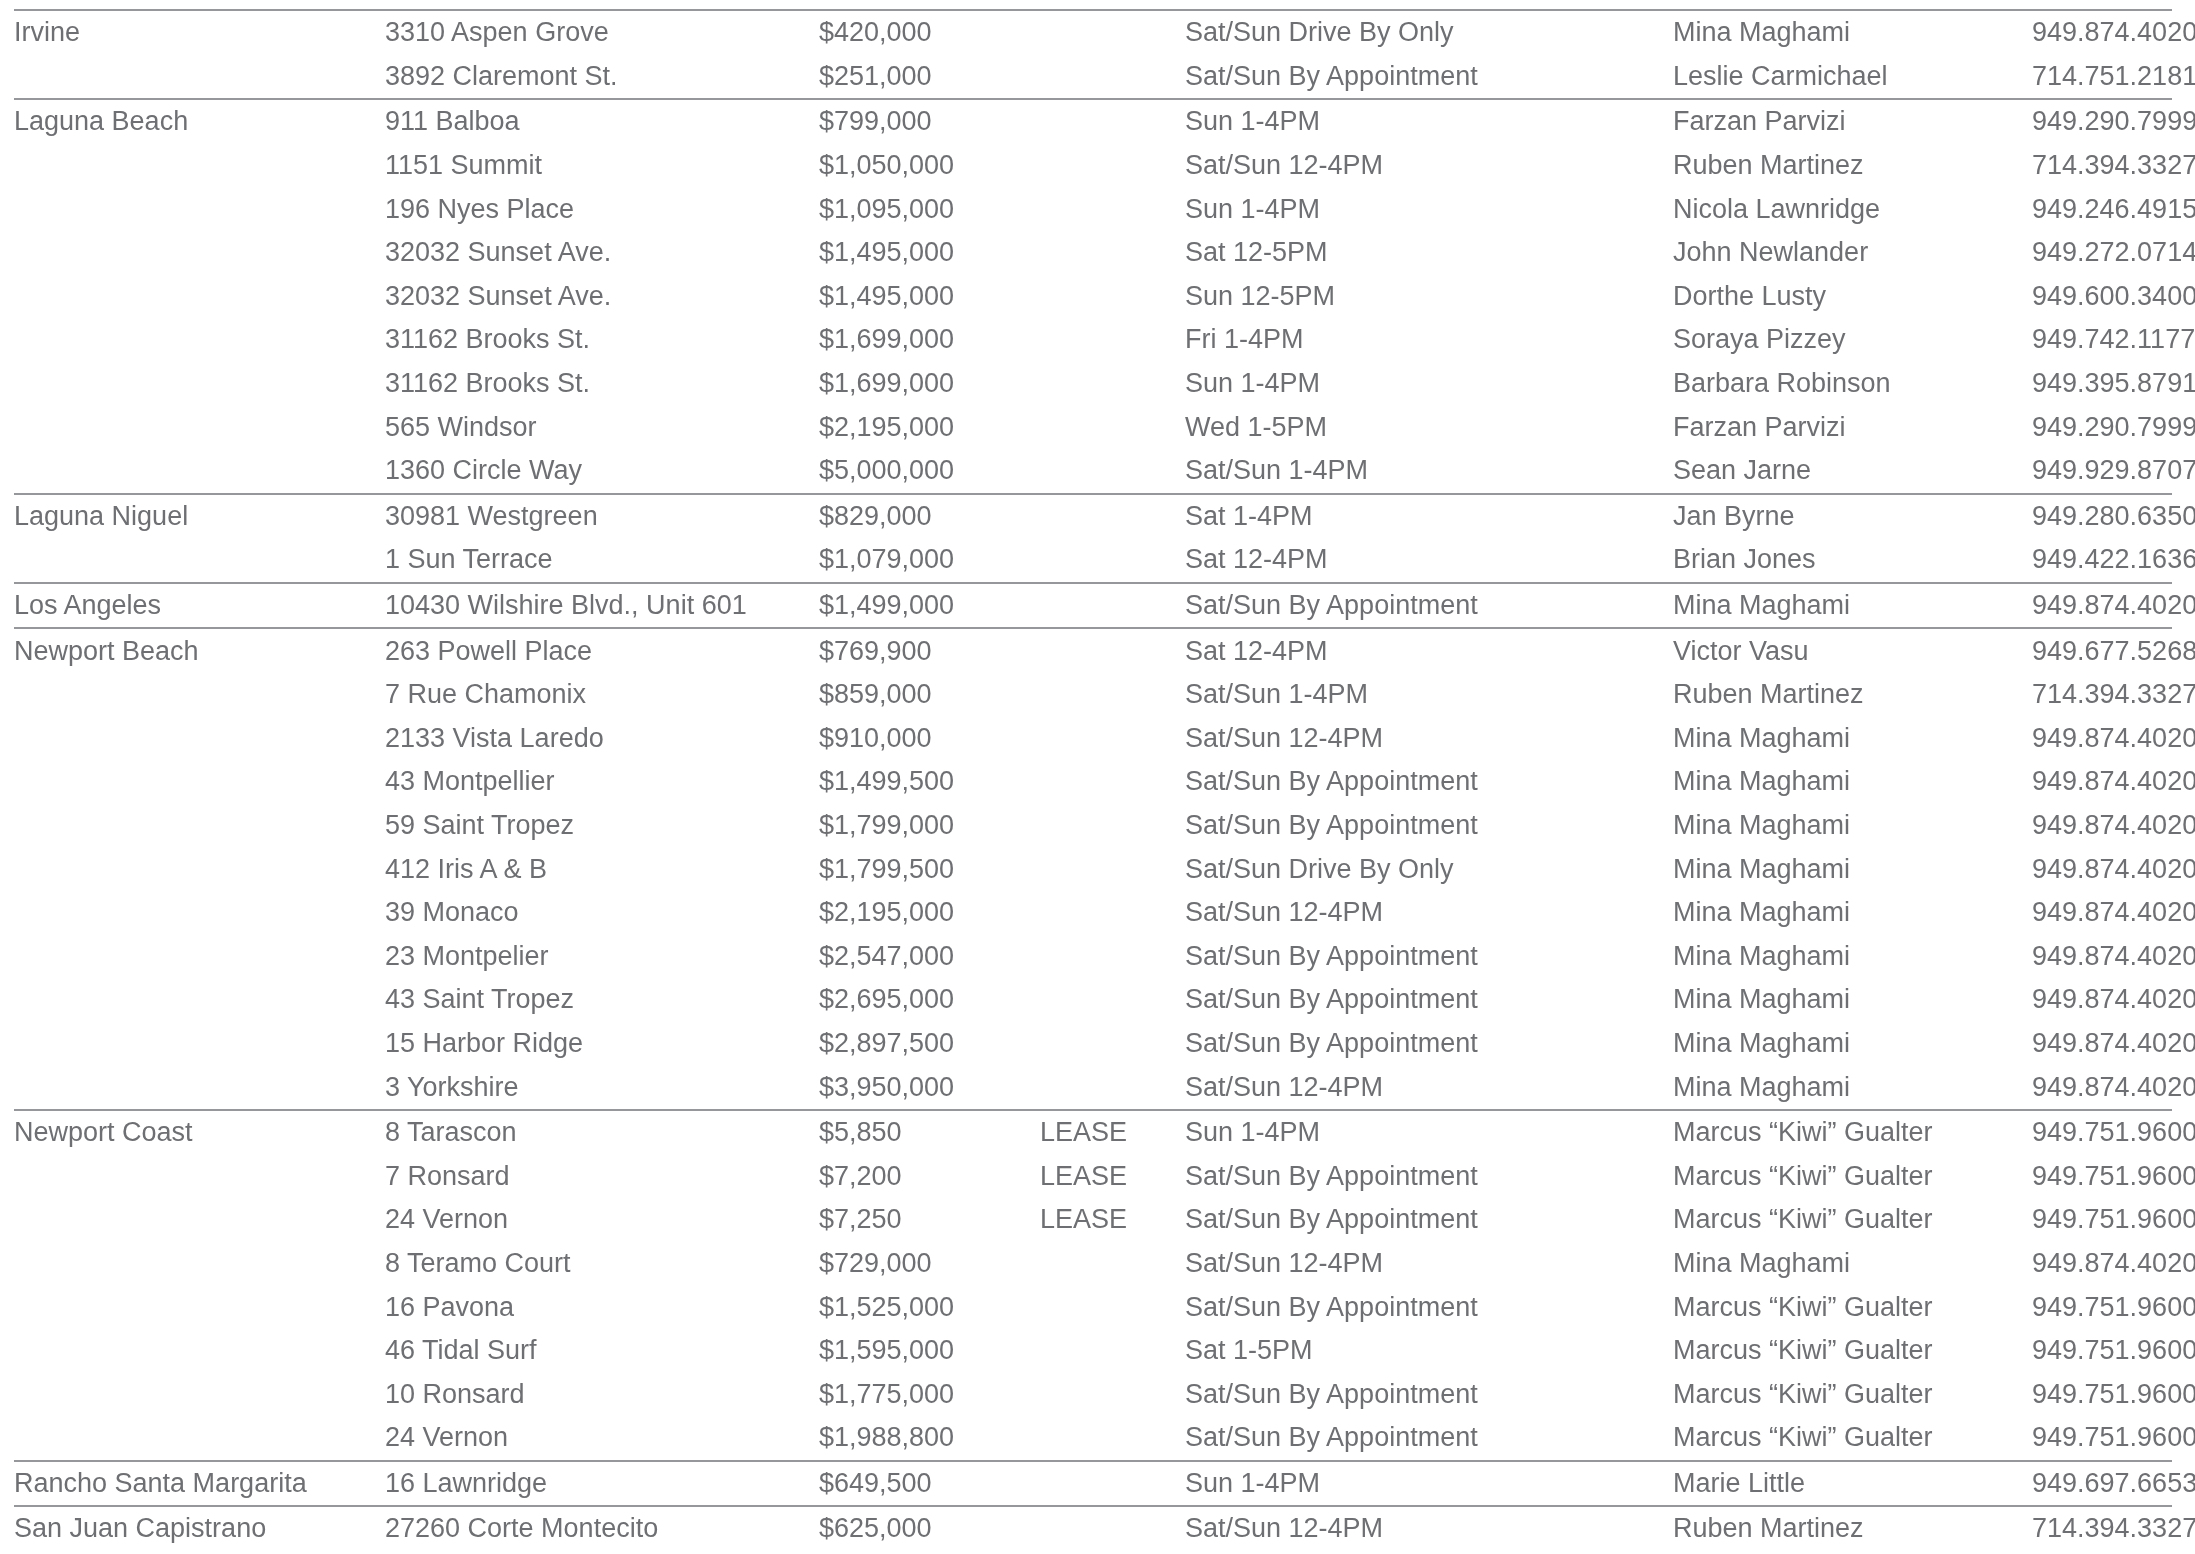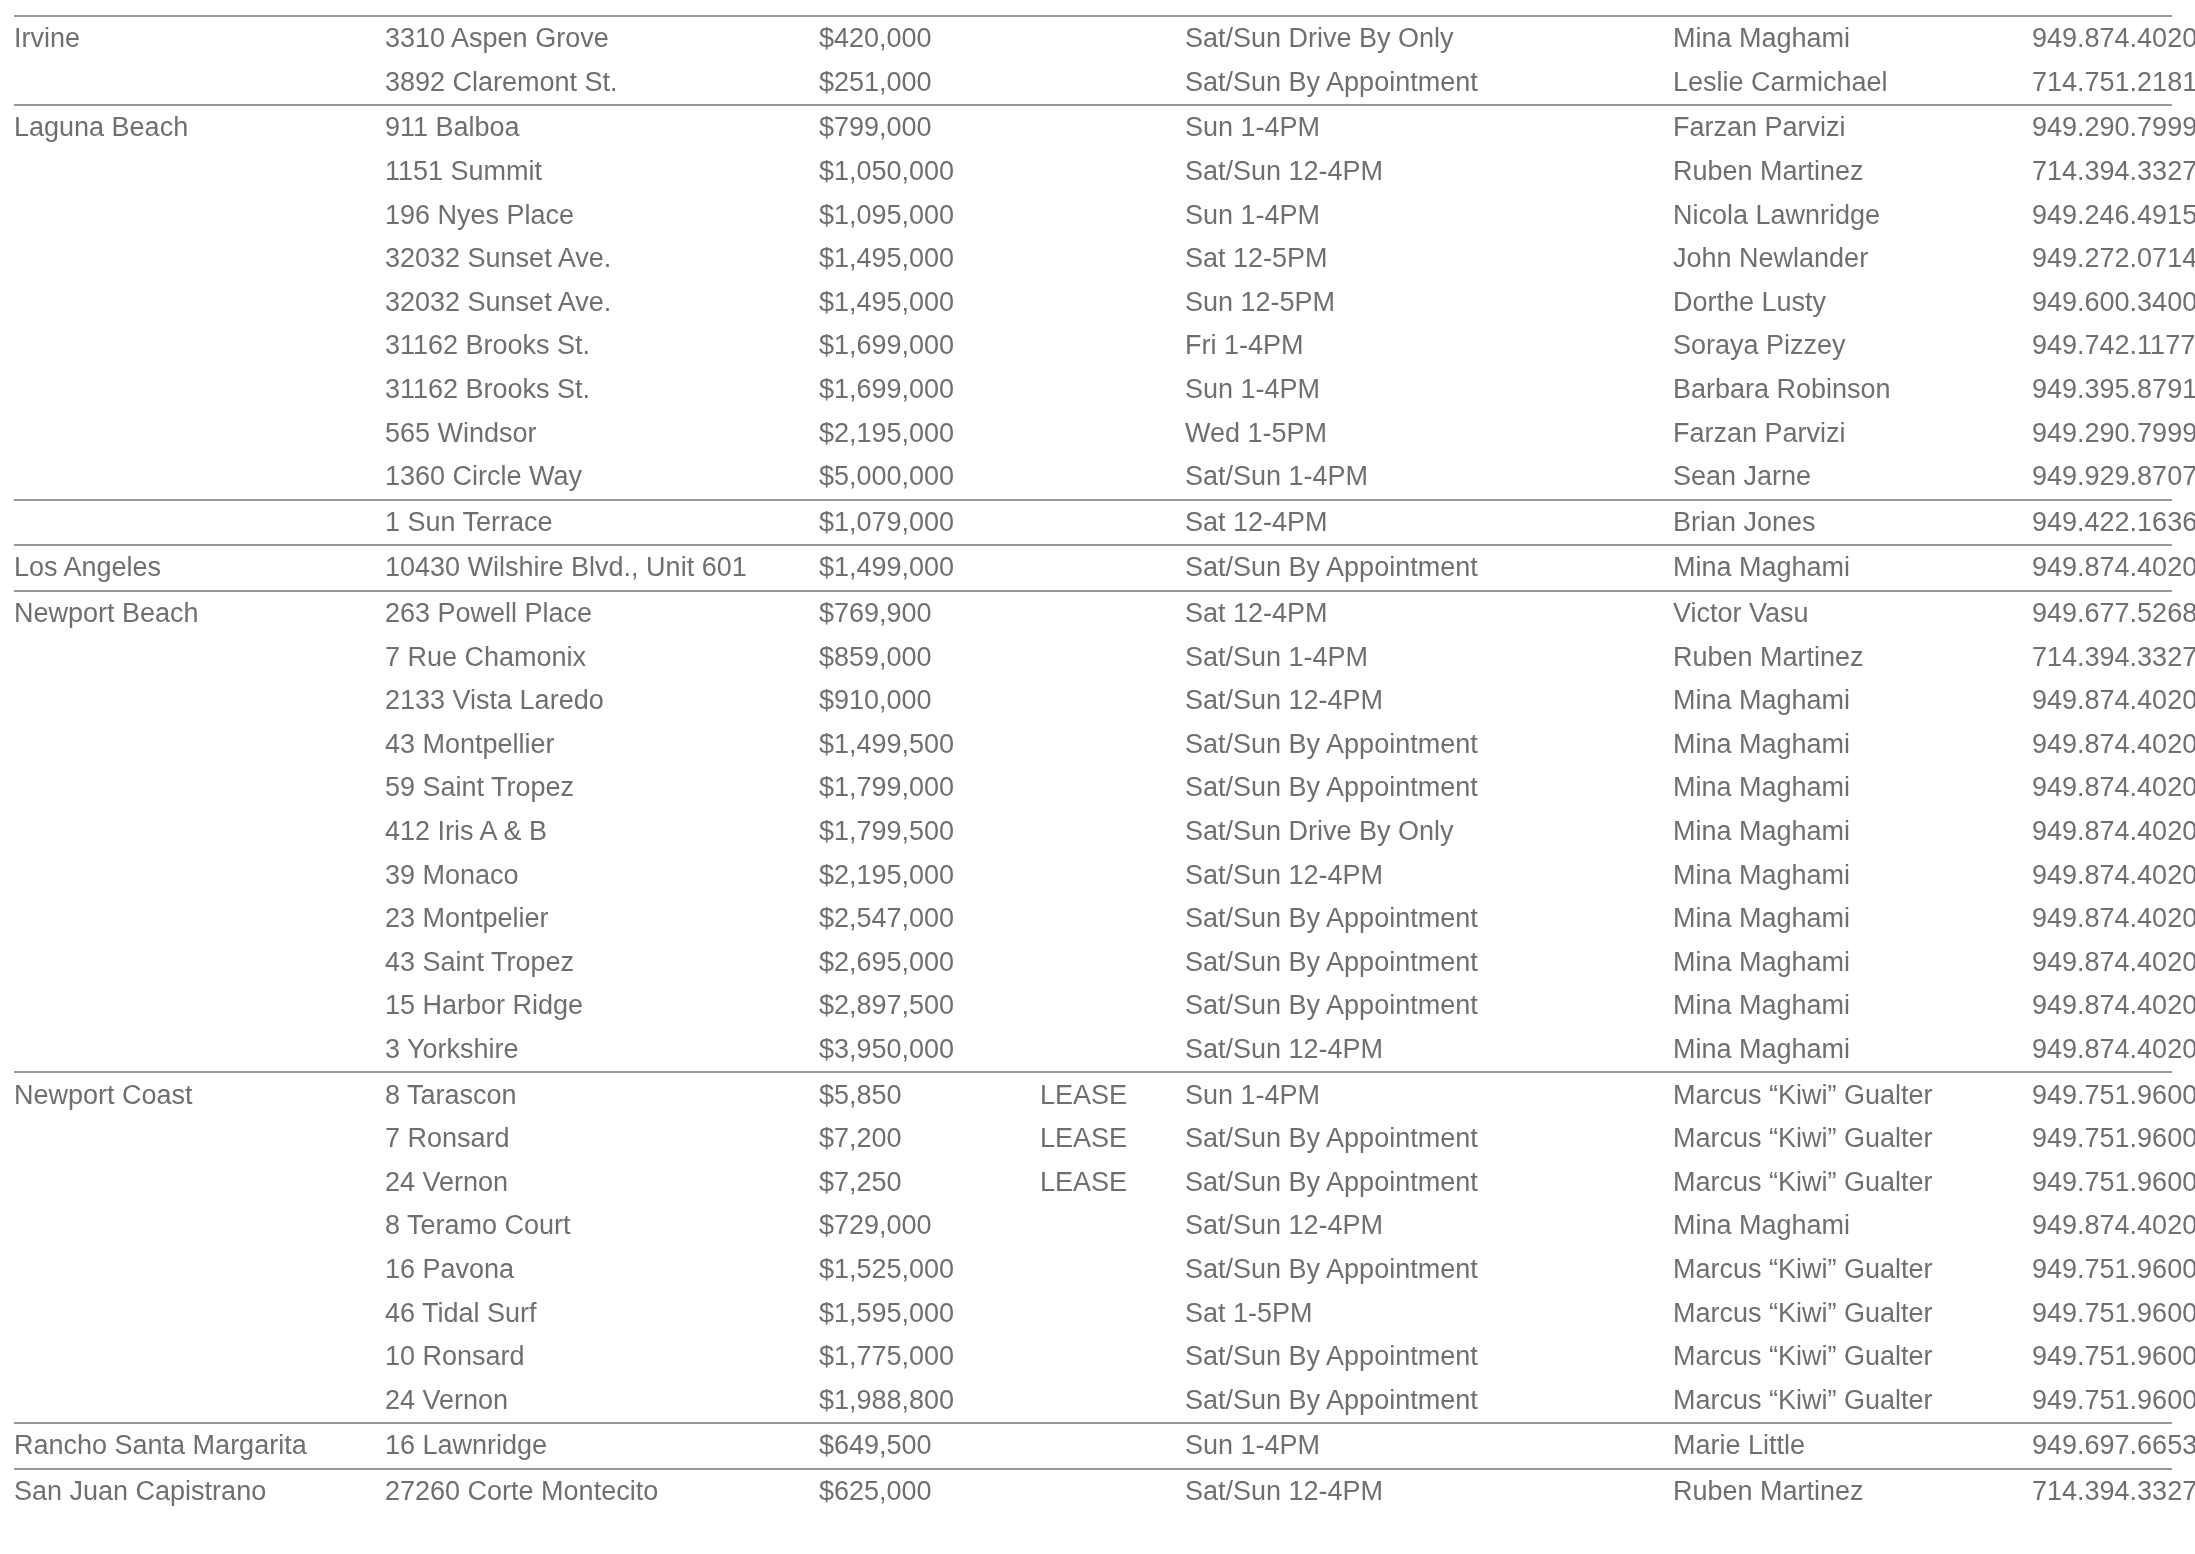--- a/index.html
+++ b/index.html
@@ -10,21 +10,21 @@
   body {
     width: 2195px;
     height: 1554px;
     overflow: hidden;
     font-family: "Liberation Sans", sans-serif;
     position: relative;
   }
   .table {
     position: absolute;
     left: 14px;
-    top: 15px;
+    top: 9px;
     width: 2158px;
   }
   .section {
     border-top: 2px solid #96979a;
   }
   .row {
     display: grid;
     grid-template-columns: 371px 434px 221px 145px 488px 359px 140px;
     height: 43.6px;
     align-items: center;
@@ -139,20 +139,29 @@
         <div class="cell address">1360 Circle Way</div>
         <div class="cell price">$5,000,000</div>
         <div class="cell lease"></div>
         <div class="cell open">Sat/Sun 1-4PM</div>
         <div class="cell agent">Sean Jarne</div>
         <div class="cell phone">949.929.8707</div>
       </div>
     </div>
     <div class="section">
       <div class="row">
+        <div class="cell city">Laguna Niguel</div>
+        <div class="cell address">30981 Westgreen</div>
+        <div class="cell price">$829,000</div>
+        <div class="cell lease"></div>
+        <div class="cell open">Sat 1-4PM</div>
+        <div class="cell agent">Jan Byrne</div>
+        <div class="cell phone">949.280.6350</div>
+      </div>
+      <div class="row">
         <div class="cell city"></div>
         <div class="cell address">1 Sun Terrace</div>
         <div class="cell price">$1,079,000</div>
         <div class="cell lease"></div>
         <div class="cell open">Sat 12-4PM</div>
         <div class="cell agent">Brian Jones</div>
         <div class="cell phone">949.422.1636</div>
       </div>
     </div>
     <div class="section">

